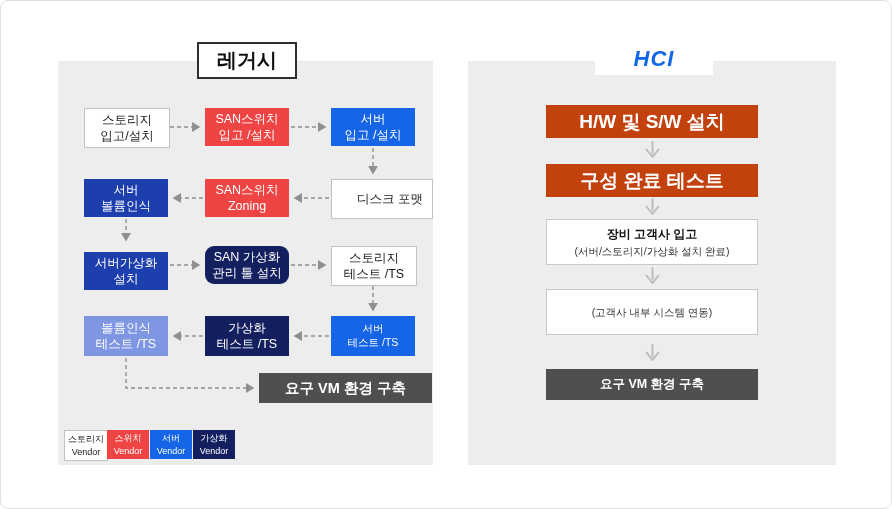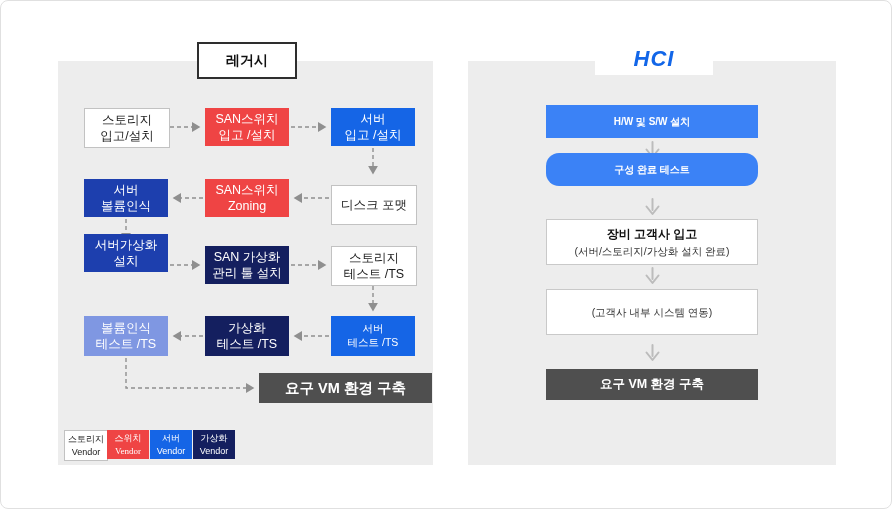--- a/index.html
+++ b/index.html
@@ -9,21 +9,21 @@
     font-family:"Liberation Sans","DejaVu Sans",sans-serif;
   }
   .panel{position:absolute;background:#ededed;}
   #legacy-panel{left:57px;top:60px;width:375px;height:404px;}
   #hci-panel{left:467px;top:60px;width:368px;height:404px;}
 
   .title-box{
     position:absolute;display:flex;align-items:center;justify-content:center;
     background:#ffffff;font-weight:bold;z-index:5;
   }
-  #legacy-title{left:196px;top:41px;width:96px;height:33px;border:2px solid #2e2e2e;font-size:14px;color:#111;}
+  #legacy-title{left:196px;top:41px;width:96px;height:33px;border:2px solid #2e2e2e;font-size:20px;color:#111;}
   #hci-title{left:594px;top:41px;width:118px;height:33px;font-size:22px;color:#1266e8;letter-spacing:1px;font-style:italic;}
 
   
   .lbox{
     position:absolute;width:84px;height:38px;z-index:2;
     display:flex;flex-direction:column;align-items:center;justify-content:center;
     text-align:center;font-size:12.5px;line-height:1.3;color:#fff;
   }
   .lbox.small{font-size:10.5px;}
   .bx-white{background:#ffffff;border:1px solid #c2c2c2;color:#1a1a1a;}
@@ -46,21 +46,21 @@
   }
   .legend-box.bx-white{color:#1a1a1a;}
 
   .legacy-arrows{position:absolute;left:0;top:0;width:375px;height:404px;z-index:1;}
 
   
   .hstep{
     position:absolute;left:78px;width:212px;z-index:2;box-sizing:border-box;
     display:flex;flex-direction:column;align-items:center;justify-content:center;text-align:center;
   }
-  .h-teal{background:#3b82f6;color:#fff;height:33px;font-size:10px;font-weight:bold;}
+  .h-teal{background:#c2410c;color:#fff;height:33px;font-size:19px;font-weight:bold;}
   .h-white{background:#fff;border:1px solid #c9c9c9;color:#111;height:46px;}
   .h-white .hlabel{font-size:12px;font-weight:bold;}
   .h-white .hsub{font-size:10.5px;color:#333;margin-top:2px;}
   .h-dark{background:#4f4f4f;color:#fff;height:31px;font-size:12.5px;font-weight:bold;}
 
   .hci-arrow{position:absolute;left:0;width:100%;display:flex;justify-content:center;z-index:1;}
 </style>
 </head>
 <body>
 
@@ -104,29 +104,29 @@
     </div>
 
     <div class="lbox bx-deep" style="left:26px;top:118px;">
       <div>서버</div>
       <div>볼륨인식</div>
     </div>
     <div class="lbox bx-mid" style="left:147px;top:118px;">
       <div>SAN스위치</div>
       <div>Zoning</div>
     </div>
-    <div class="lbox bx-white" style="left:273px;top:124px;">
+    <div class="lbox bx-white" style="left:273px;top:118px;padding-left:16px;">
       <div>디스크 포맷</div>
     </div>
 
-    <div class="lbox bx-deep" style="left:26px;top:173px;">
+    <div class="lbox bx-deep" style="left:26px;top:191px;">
       <div>서버가상화</div>
       <div>설치</div>
     </div>
-    <div class="lbox bx-navy" style="left:147px;top:185px;">
+    <div class="lbox bx-navy" style="left:147px;top:185px;border-radius:9px;">
       <div>SAN 가상화</div>
       <div>관리 툴 설치</div>
     </div>
     <div class="lbox bx-white" style="left:273px;top:185px;">
       <div>스토리지</div>
       <div>테스트 /TS</div>
     </div>
 
     <div class="lbox bx-peri" style="left:26px;top:255px;height:40px;">
       <div>볼륨인식</div>
@@ -140,21 +140,21 @@
       <div>서버</div>
       <div>테스트 /TS</div>
     </div>
 
     <div class="goal-box">요구 VM 환경 구축</div>
 
     <div class="legend-box bx-white" style="left:6px;">
       <div>스토리지</div>
       <div>Vendor</div>
     </div>
-    <div class="legend-box bx-mid" style="left:49px;font-family:Liberation Serif, serif;">
+    <div class="legend-box bx-mid" style="left:49px;">
       <div>스위치</div>
       <div>Vendor</div>
     </div>
     <div class="legend-box bx-bright" style="left:92px;">
       <div>서버</div>
       <div>Vendor</div>
     </div>
     <div class="legend-box bx-navy" style="left:135px;">
       <div>가상화</div>
       <div>Vendor</div>
@@ -166,21 +166,21 @@
     <div class="hstep h-teal" style="top:44px;">
       <div class="hlabel">H/W 및 S/W 설치</div>
     </div>
 
     <div class="hci-arrow" style="top:80px;">
       <svg width="15" height="19" viewBox="0 0 15 19">
           <path d="M7.5 1 V12 M1.5 8.5 L7.5 16 L13.5 8.5" stroke="#bcbcbc" stroke-width="2" fill="none" stroke-linecap="round" stroke-linejoin="round"></path>
         </svg>
     </div>
 
-    <div class="hstep h-teal" style="top:92px;border-radius:13px;">
+    <div class="hstep h-teal" style="top:103px;">
       <div class="hlabel">구성 완료 테스트</div>
     </div>
 
     <div class="hci-arrow" style="top:137px;">
       <svg width="15" height="19" viewBox="0 0 15 19">
           <path d="M7.5 1 V12 M1.5 8.5 L7.5 16 L13.5 8.5" stroke="#bcbcbc" stroke-width="2" fill="none" stroke-linecap="round" stroke-linejoin="round"></path>
         </svg>
     </div>
 
     <div class="hstep h-white" style="top:158px;">

